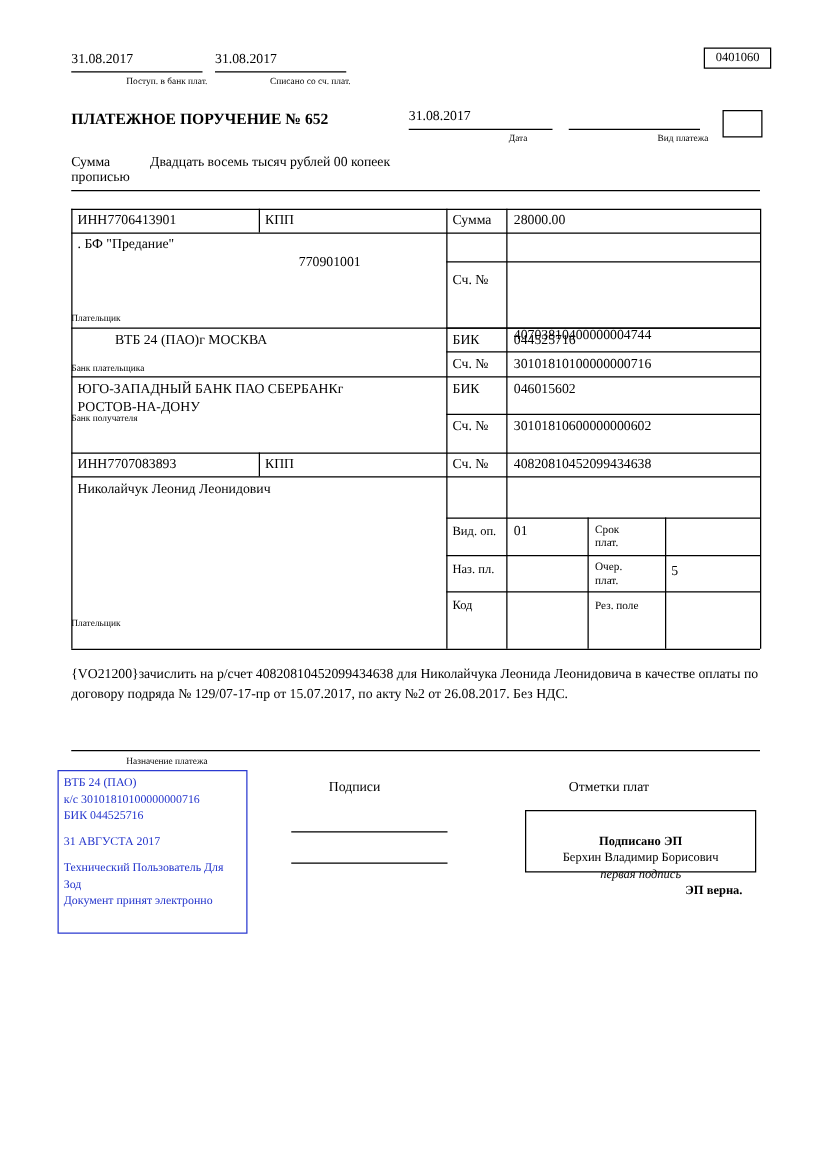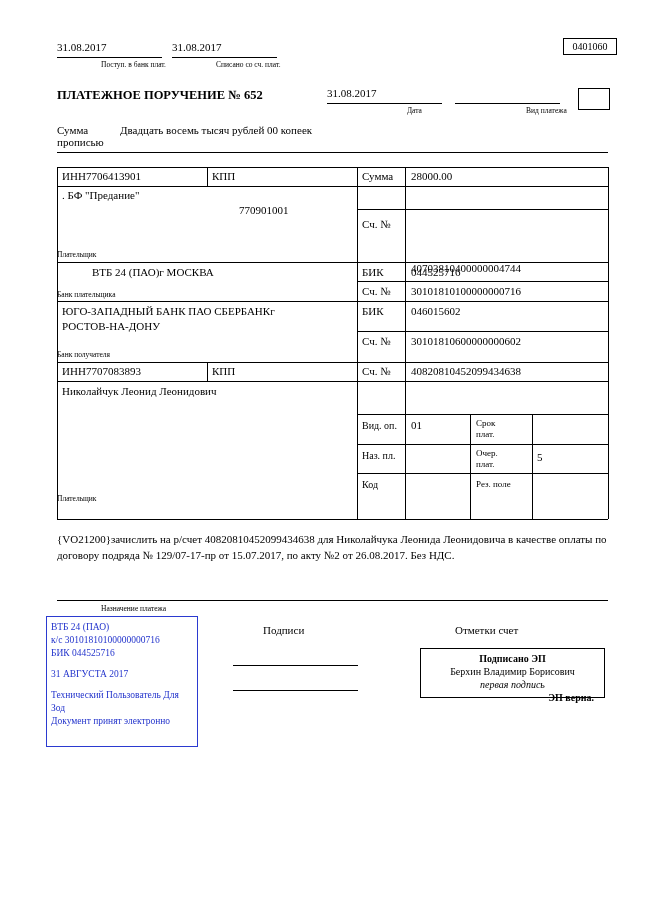--- a/index.html
+++ b/index.html
@@ -85,21 +85,21 @@
     padding: 4px 0 0 4px;
     box-sizing: border-box;
   }
   #blue-stamp .gap { height: 8px; }
 
   #ep-stamp {
     left: 420px; top: 648px; width: 185px; height: 50px;
     border: 1px solid #000;
     font-size: 10px; line-height: 13px;
     text-align: center;
-    padding-top: 3px;
+    padding-top: 18px;
     box-sizing: border-box;
   }
 </style>
 </head>
 <body>
 
 <div class="page">
 
   <div class="abs t" id="top-date-left">31.08.2017</div>
   <div class="abs t" id="top-date-right">31.08.2017</div>
@@ -167,21 +167,21 @@
 
   <div class="cell" style="left:76px; top:266px;margin-left:16px;">ВТБ 24 (ПАО)г МОСКВА</div>
   <div class="cap" style="left:57px; top:290px;">Банк плательщика</div>
   <div class="cell" style="left:362px; top:266px;">БИК</div>
   <div class="cell" style="left:411px; top:266px;">044525716</div>
   <div class="cell" style="left:362px; top:285px;">Сч. №</div>
   <div class="cell" style="left:411px; top:285px;">30101810100000000716</div>
 
   <div class="cell" style="left:62px; top:305px;">ЮГО-ЗАПАДНЫЙ БАНК ПАО СБЕРБАНКг</div>
   <div class="cell" style="left:62px; top:320px;">РОСТОВ-НА-ДОНУ</div>
-  <div class="cap" style="left:57px; top:350px;">Банк получателя</div>
+  <div class="cap" style="left:57px; top:330px;">Банк получателя</div>
   <div class="cell" style="left:362px; top:305px;">БИК</div>
   <div class="cell" style="left:411px; top:305px;">046015602</div>
   <div class="cell" style="left:362px; top:335px;">Сч. №</div>
   <div class="cell" style="left:411px; top:335px;">30101810600000000602</div>
 
   <div class="cell" style="left:62px; top:365px;">ИНН</div>
   <div class="cell" style="left:86px; top:365px;">7707083893</div>
   <div class="cell" style="left:212px; top:365px;">КПП</div>
   <div class="cell" style="left:239px; top:365px;"></div>
   <div class="cell" style="left:362px; top:365px;">Сч. №</div>
@@ -205,21 +205,21 @@
   <div class="cell" style="left:362px; top:478px; font-size:10px;">Код</div>
   <div class="cell" style="left:411px; top:478px;"></div>
   <div class="cell" style="left:476px; top:478px; font-size:9px;">Рез. поле</div>
   <div class="cell" style="left:537px; top:478px;"></div>
 
   <div class="abs" id="purpose-text">{VO21200}зачислить на р/счет 40820810452099434638 для Николайчука Леонида Леонидовича в качестве оплаты по договору подряда № 129/07-17-пр от 15.07.2017, по акту №2 от 26.08.2017. Без НДС.</div>
   <div class="abs rule" id="purpose-rule"></div>
   <div class="abs small" id="purpose-cap">Назначение платежа</div>
 
   <div class="abs" id="sign-cap">Подписи</div>
-  <div class="abs" id="bankmarks-cap">Отметки счет</div>
+  <div class="abs" id="bankmarks-cap">Отметки плат</div>
   <div class="abs rule" id="sign-rule1"></div>
   <div class="abs rule" id="sign-rule2"></div>
 
   <div class="abs" id="blue-stamp">
     <div>ВТБ 24 (ПАО)</div>
     <div>к/с 30101810100000000716</div>
     <div>БИК 044525716</div>
     <div class="gap"></div>
     <div>31 АВГУСТА 2017</div>
     <div class="gap"></div>

